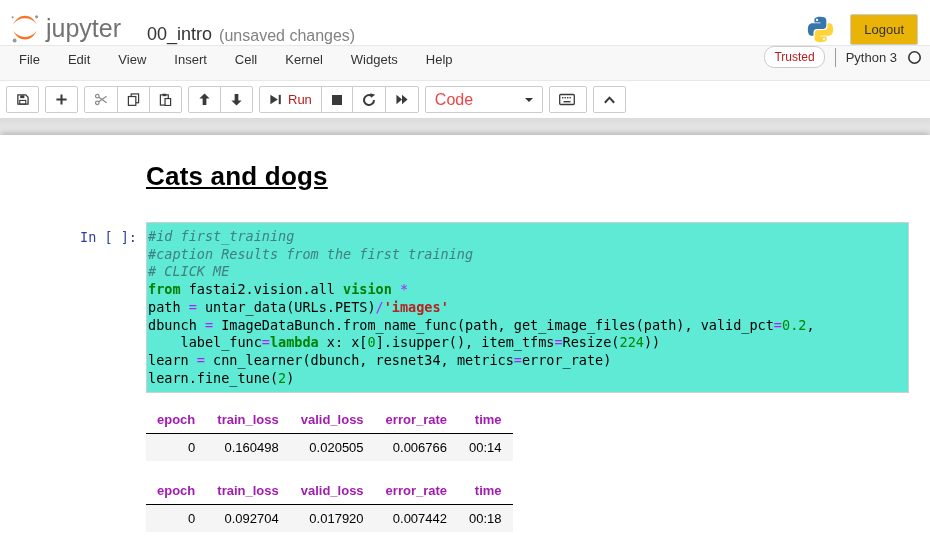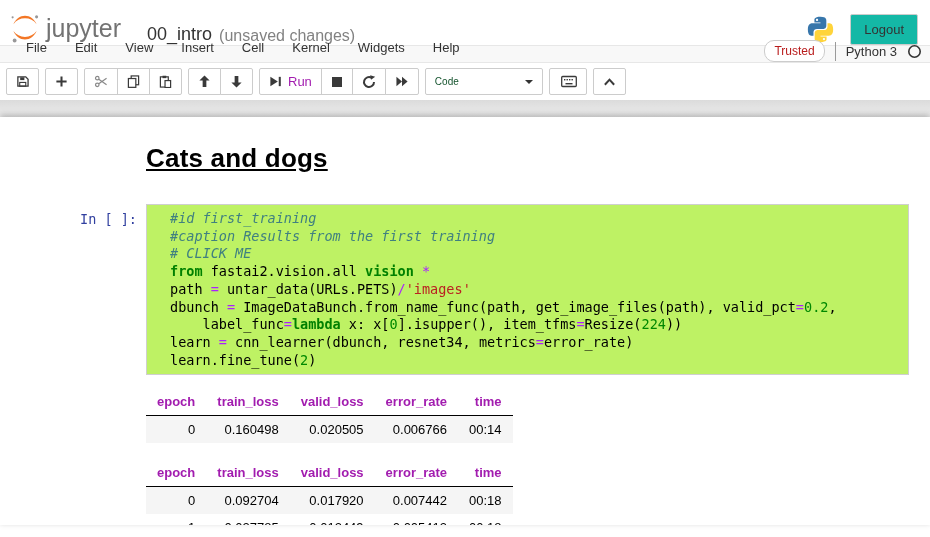--- a/index.html
+++ b/index.html
@@ -10,61 +10,61 @@
     color:#333; background:#fff;
   }
 
   
   .header { height:45px; display:flex; align-items:flex-end; padding:0 10px 0 8px; background:#fff; }
   .logo { display:flex; align-items:center; cursor:pointer; }
   .logo-text { font-size:25px; color:#737373; margin-left:4px; }
   .nb-title { font-size:18px; color:#333; margin-left:26px; cursor:pointer; }
   .save-status { font-size:16px; color:#828282; margin-left:7px; }
   .header-right { margin-left:auto; display:flex; align-items:center; gap:16px; padding-right:2px; }
-  .logout-btn { border:1px solid #ccc; border-radius:2px; background:#14b8a6; padding:7px 13px; font-size:13px; color:#333; cursor:pointer; }
+  .logout-btn { border:1px solid #ccc; border-radius:2px; background:#eab308; padding:7px 13px; font-size:13px; color:#333; cursor:pointer; }
 
   
-  .menubar { height:18px; background:#f8f8f8; border-top:1px solid #e7e7e7; border-bottom:1px solid #e7e7e7; display:flex; align-items:flex-end; padding-left:12px; }
+  .menubar { height:36px; background:#f8f8f8; border-top:1px solid #e7e7e7; border-bottom:1px solid #e7e7e7; display:flex; align-items:flex-start; padding-left:5px; }
   .menu-item { padding:0 14px; font-size:13px; color:#333; cursor:pointer; line-height:28px; }
   .menubar-right { margin-left:auto; display:flex; align-items:center; padding-right:8px; gap:10px; }
   .trusted { border:1px solid #ccc; border-radius:10px; color:#b91c1c; font-size:12px; padding:3px 9px; background:#fff; }
   .mb-divider { width:1px; height:19px; background:#9a9a9a; }
   .kernel-name { font-size:13px; color:#333; }
   .kernel-ind { display:flex; align-items:center; }
 
   
   .toolbar { height:37px; display:flex; align-items:center; padding-left:6px; gap:6px; background:#fff; }
   .btn-group { display:flex; }
   .tb-btn { height:27px; min-width:31px; padding:0 9px; background:#fff; border:1px solid #ccc; border-radius:2px;
-            display:flex; align-items:center; justify-content:flex-end; gap:6px; font-size:13px; color:#a21caf; cursor:pointer; }
+            display:flex; align-items:center; justify-content:space-between; gap:6px; font-size:13px; color:#b91c1c; cursor:pointer; }
   .btn-group .tb-btn { border-radius:0; }
   .btn-group .tb-btn + .tb-btn { margin-left:-1px; }
   .btn-group .tb-btn:first-child { border-top-left-radius:2px; border-bottom-left-radius:2px; }
   .btn-group .tb-btn:last-child { border-top-right-radius:2px; border-bottom-right-radius:2px; }
   .cell-type-select { height:27px; width:118px; border:1px solid #ccc; border-radius:2px; background:#fff;
-            display:flex; align-items:center; justify-content:space-between; padding:0 9px; font-size:10px; color:#14532d; cursor:pointer; }
+            display:flex; align-items:center; justify-content:space-between; padding:0 9px; font-size:16px; color:#ef4444; cursor:pointer; }
   .caret-down { width:0; height:0; border-left:4px solid transparent; border-right:4px solid transparent; border-top:4px solid #333; }
 
   
   .band { height:17px; background:linear-gradient(#dbdbdb,#ededed); }
   .notebook { background:#fff; height:408px; box-shadow:0 -2px 6px rgba(0,0,0,0.25); position:relative; padding-top:6px; overflow:hidden; }
 
   .md-cell { padding:20px 21px 0 146px; }
   .md-cell h1 { font-size:26px; font-weight:bold; color:#000; margin:0 0 30px 0; letter-spacing:0.2px;text-decoration:underline; }
 
   .code-cell { display:flex; padding-right:21px; }
   .prompt-col { width:146px; flex:none; text-align:right; padding:7px 9px 0 0;
                 font-family:"DejaVu Sans Mono", monospace; font-size:13.5px; color:#303F9F; }
-  .input-box { flex:1; border:1px solid #cfcfcf; background:#bef264; padding:5px 23px; cursor:text; }
+  .input-box { flex:1; border:1px solid #cfcfcf; background:#5eead4; padding:5px 1px; cursor:text; }
   .cm-line { font-family:"DejaVu Sans Mono", monospace; font-size:13.5px; line-height:17.7px; white-space:pre; color:#000; }
   .tok-com { color:#408080; font-style:italic; }
   .tok-kw  { color:#008000; font-weight:bold; }
   .tok-op  { color:#AA22FF; }
   .tok-num { color:#080; }
-  .tok-str { color:#BA2121; }
+  .tok-str { color:#BA2121;font-weight:bold; }
 
   .output-area { margin-left:146px; padding-top:13px; }
   table.dataframe { border-collapse:collapse; margin-bottom:16px; }
   .dataframe th { font-weight:bold; padding:6px 11px; font-size:13px; text-align:right; border-bottom:1px solid #000; color:#a21caf; }
   .dataframe td { padding:6px 11px; font-size:13px; text-align:right; color:#000; }
   .dataframe tbody tr:nth-child(odd) { background:#f5f5f5; }
 
   .icon svg { display:block; }
 </style>
 </head>

